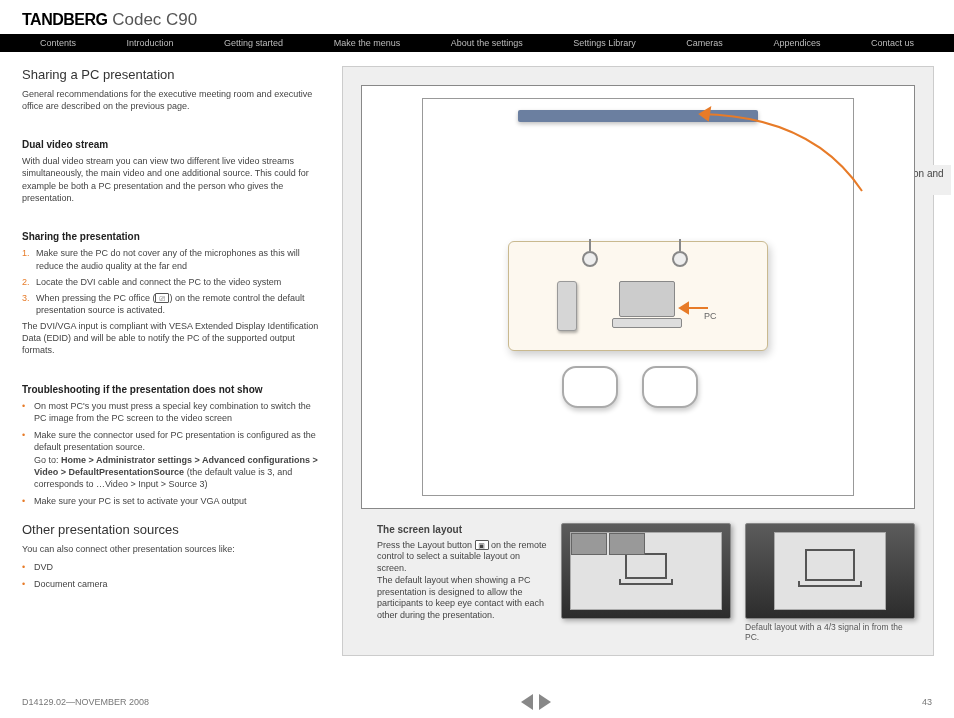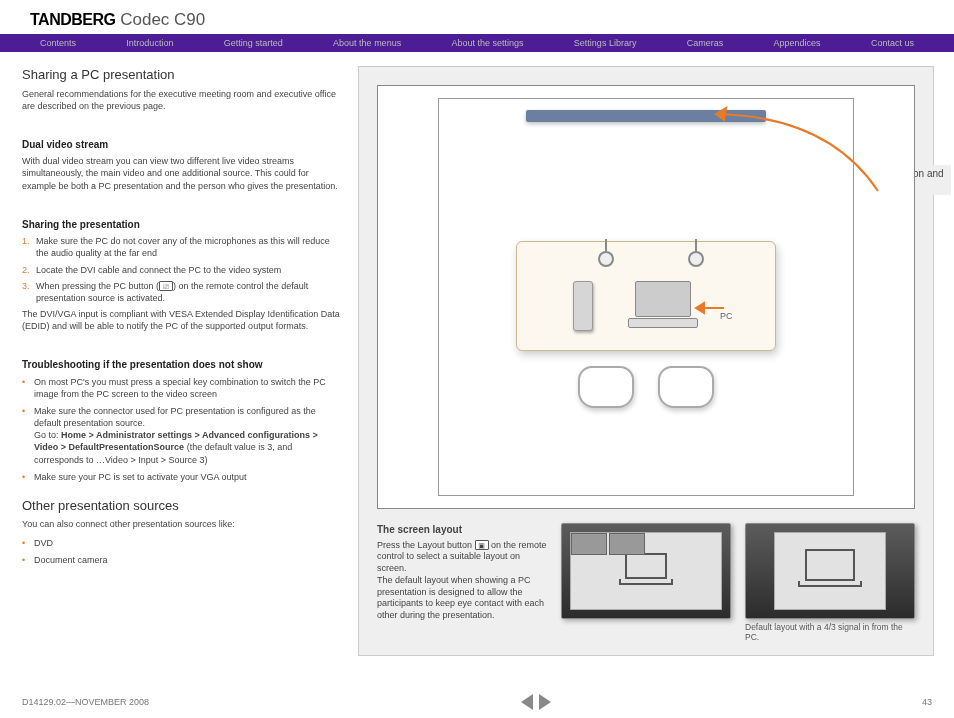--- a/index.html
+++ b/index.html
@@ -9,27 +9,26 @@
     width: 954px;
     height: 718px;
     position: relative;
     color: #333;
   }
   .header {
     display: flex;
     justify-content: space-between;
     align-items: flex-end;
     padding: 10px 22px 4px 22px;
-    margin-left: 8px;
   }
   .brand { font-size: 17px; color: #555; }
   .brand strong { font-weight: 900; letter-spacing: -0.5px; color: #000; font-size: 16px; }
   .doc-title { font-size: 17px; color: #555; font-weight: 300; }
   .navbar {
-    background: #4c1d95;
+    background: #000000;
     color: #bbb;
     display: flex;
     justify-content: space-between;
     padding: 4px 40px;
     font-size: 9px;
   }
   .navbar span { cursor: pointer; }
   .content {
     display: flex;
     padding: 14px 20px 0 22px;
@@ -92,21 +91,21 @@
   .chair2 { top:280px; left:280px; }
   .arrow { position:absolute; stroke:#e77b28; fill:none; stroke-width:2; }
   .callout {
     position:absolute; right:-18px; top:98px; width:150px;
     font-size:10px; color:#444; line-height:1.3;
     background:#efefef; padding:2px;
   }
   .bottom-row {
     display:flex; gap:14px; font-size:9px; color:#444; line-height:1.3;
   }
-  .layout-text { width:170px; }
+  .layout-text { width:170px;margin-left:16px; }
   .layout-text h4 { font-size:10px; font-weight:700; margin-bottom:4px; }
   .thumb-block { flex:1; }
   .thumb {
     width:170px; height:96px; background:linear-gradient(#5c5c5c,#2c2c2c);
     border:1px solid #888; border-radius:2px; position:relative; margin-bottom:3px;
     box-shadow:2px 2px 5px rgba(0,0,0,.3);
   }
   .thumb .screen-inner {
     position:absolute; inset:8px; background:#e2e2e2; border:1px solid #aaa;
     display:flex; align-items:center; justify-content:center;
@@ -139,42 +138,42 @@
   <div class="brand">
     <strong>TANDBERG</strong>
     <span>Codec C90</span>
   </div>
 </div>
 
 <div class="navbar">
   <span>Contents</span>
   <span>Introduction</span>
   <span>Getting started</span>
-  <span>About the menus</span>
+  <span>Make the menus</span>
   <span>About the settings</span>
   <span>Settings Library</span>
   <span>Cameras</span>
   <span>Appendices</span>
   <span>Contact us</span>
 </div>
 
 <div class="content">
   <div class="left-col">
     <h2>Sharing a PC presentation</h2>
     <p>General recommendations for the executive meeting room and executive office are described on the previous page.</p>
 
     <h3>Dual video stream</h3>
     <p>With dual video stream you can view two different live video streams simultaneously, the main video and one additional source. This could for example be both a PC presentation and the person who gives the presentation.</p>
 
     <h3>Sharing the presentation</h3>
     <ol class="ol-list">
       <li><span class="num">1.</span><span>Make sure the PC do not cover any of the microphones as this will reduce the audio quality at the far end</span></li>
       <li><span class="num">2.</span><span>Locate the DVI cable and connect the PC to the video system</span></li>
       <li><span class="num">3.</span>
-        <span>When pressing the PC button (</span><span class="inline-icon">⎚</span><span>) on the remote control the default presentation source is activated.</span>
+        <span>When pressing the PC office (</span><span class="inline-icon">⎚</span><span>) on the remote control the default presentation source is activated.</span>
       </li>
     </ol>
     <p>The DVI/VGA input is compliant with VESA Extended Display Identification Data (EDID) and will be able to notify the PC of the supported output formats.</p>
 
     <h3>Troubleshooting if the presentation does not show</h3>
     <ul class="ul-list">
       <li>On most PC's you must press a special key combination to switch the PC image from the PC screen to the video screen</li>
       <li>
         <span>Make sure the connector used for PC presentation is configured as the default presentation source.</span><br>
         <span>Go to: </span><strong>Home &gt; Administrator settings &gt; Advanced configurations &gt; Video &gt; DefaultPresentationSource</strong><span> (the default value is 3, and corresponds to …Video &gt; Input &gt; Source 3)</span>

